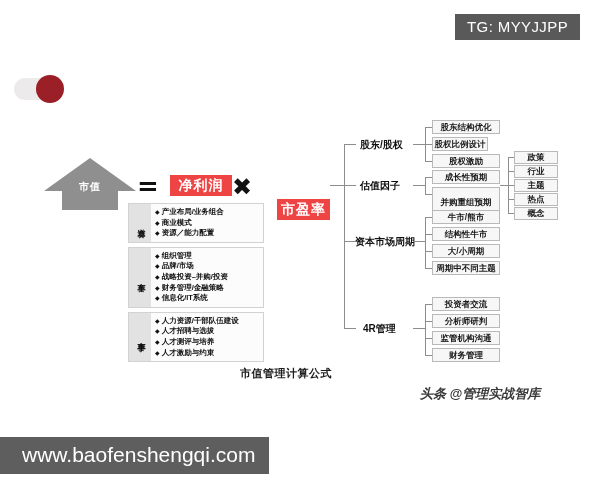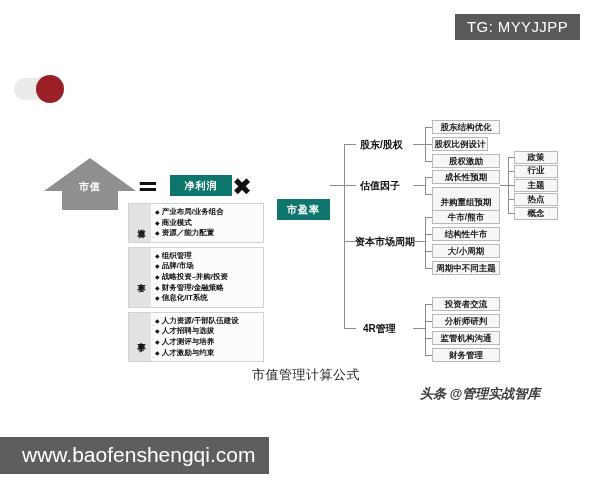--- a/index.html
+++ b/index.html
@@ -36,22 +36,22 @@
     background:#f7f7f7;border:1px solid #b9b9b9;
     font-size:8.5px;font-weight:700;color:#1a1a1a;
     display:flex;align-items:center;justify-content:center;
     text-align:center;line-height:1;white-space:nowrap;
   }
   .trunk-label{
     position:absolute;font-size:10px;font-weight:700;color:#111;
     white-space:nowrap;display:flex;align-items:center;
   }
   .gray-box{
-    position:absolute;background:#0f766e;color:#ffffff;
-    font-size:10px;font-weight:700;letter-spacing:1px;
+    position:absolute;background:#ef4444;color:#ffffff;
+    font-size:14px;font-weight:700;letter-spacing:1px;
     display:flex;align-items:center;justify-content:center;
     box-sizing:border-box;
   }
   #arrow-shape{
     position:absolute;left:44px;top:158px;width:92px;height:52px;
   }
   #arrow-label{
     position:absolute;left:44px;top:180px;width:92px;
     text-align:center;font-size:10px;font-weight:700;color:#fff;
     letter-spacing:1px;
@@ -77,22 +77,22 @@
     letter-spacing:1px;padding:3px 0;
   }
   .matrix-items{flex:1;padding:3px 2px 3px 4px;}
   .matrix-item{
     font-size:7.5px;font-weight:700;color:#111;line-height:9.6px;
     white-space:nowrap;
   }
   .matrix-item .bullet{font-size:6px;margin-right:2px;}
   
   #formula-caption{
-    position:absolute;left:252px;top:366px;
-    font-size:13px;font-weight:400;color:#1d1d1d;letter-spacing:.5px;
+    position:absolute;left:240px;top:366px;
+    font-size:11px;font-weight:700;color:#1d1d1d;letter-spacing:.5px;
   }
   #watermark{
     position:absolute;left:420px;top:385px;
     font-size:13px;font-weight:700;color:#3a3a3a;
     font-style:italic;white-space:nowrap;
   }
   #url-bar{
     position:absolute;left:0px;top:437px;
     background:#5e5e5e;color:#fff;font-size:21px;
     padding:6px 14px 7px 22px;white-space:nowrap;
@@ -156,21 +156,21 @@
   <div class="node-box" style="left:432px;top:187px;width:68px;height:30px;text-align:right;">并购重组预期</div>
 
   <div class="conn" style="left:500px;top:185px;width:8px;height:1px;"></div>
   <div class="conn" style="left:508px;top:157px;width:1px;height:56px;"></div>
   <div class="conn" style="left:508px;top:157px;width:6px;height:1px;"></div>
   <div class="conn" style="left:508px;top:171px;width:6px;height:1px;"></div>
   <div class="conn" style="left:508px;top:185px;width:6px;height:1px;"></div>
   <div class="conn" style="left:508px;top:199px;width:6px;height:1px;"></div>
   <div class="conn" style="left:508px;top:213px;width:6px;height:1px;"></div>
   <div class="node-box" style="left:514px;top:151px;width:44px;height:13px;">政策</div>
-  <div class="node-box" style="left:514px;top:165px;width:44px;height:13px;font-family:Liberation Mono, monospace;">行业</div>
+  <div class="node-box" style="left:514px;top:165px;width:44px;height:13px;">行业</div>
   <div class="node-box" style="left:514px;top:179px;width:44px;height:13px;text-align:center;">主题</div>
   <div class="node-box" style="left:514px;top:193px;width:44px;height:13px;">热点</div>
   <div class="node-box" style="left:514px;top:207px;width:44px;height:13px;">概念</div>
 
   <div class="conn" style="left:413px;top:241px;width:12px;height:1px;"></div>
   <div class="conn" style="left:425px;top:217px;width:1px;height:51px;"></div>
   <div class="conn" style="left:425px;top:217px;width:7px;height:1px;"></div>
   <div class="conn" style="left:425px;top:234px;width:7px;height:1px;"></div>
   <div class="conn" style="left:425px;top:251px;width:7px;height:1px;"></div>
   <div class="conn" style="left:425px;top:268px;width:7px;height:1px;"></div>

